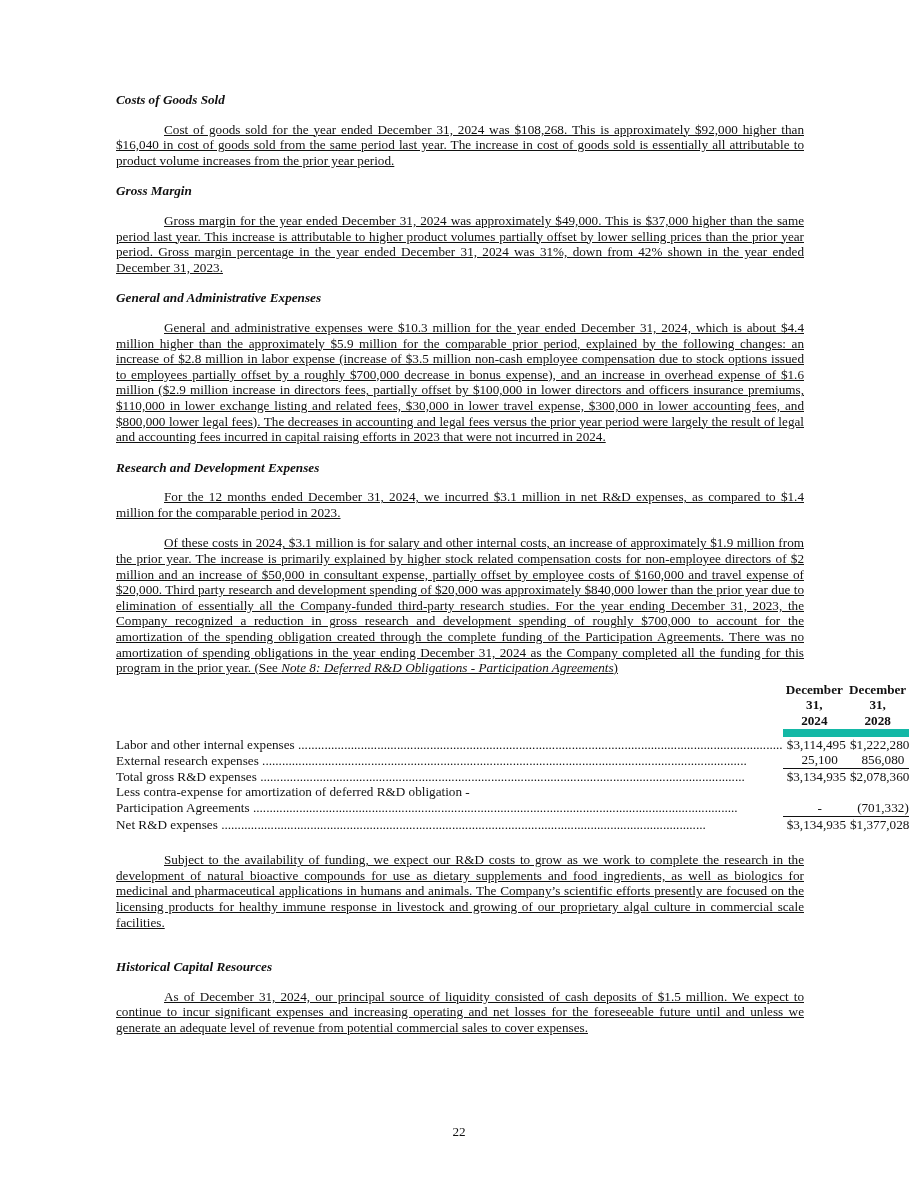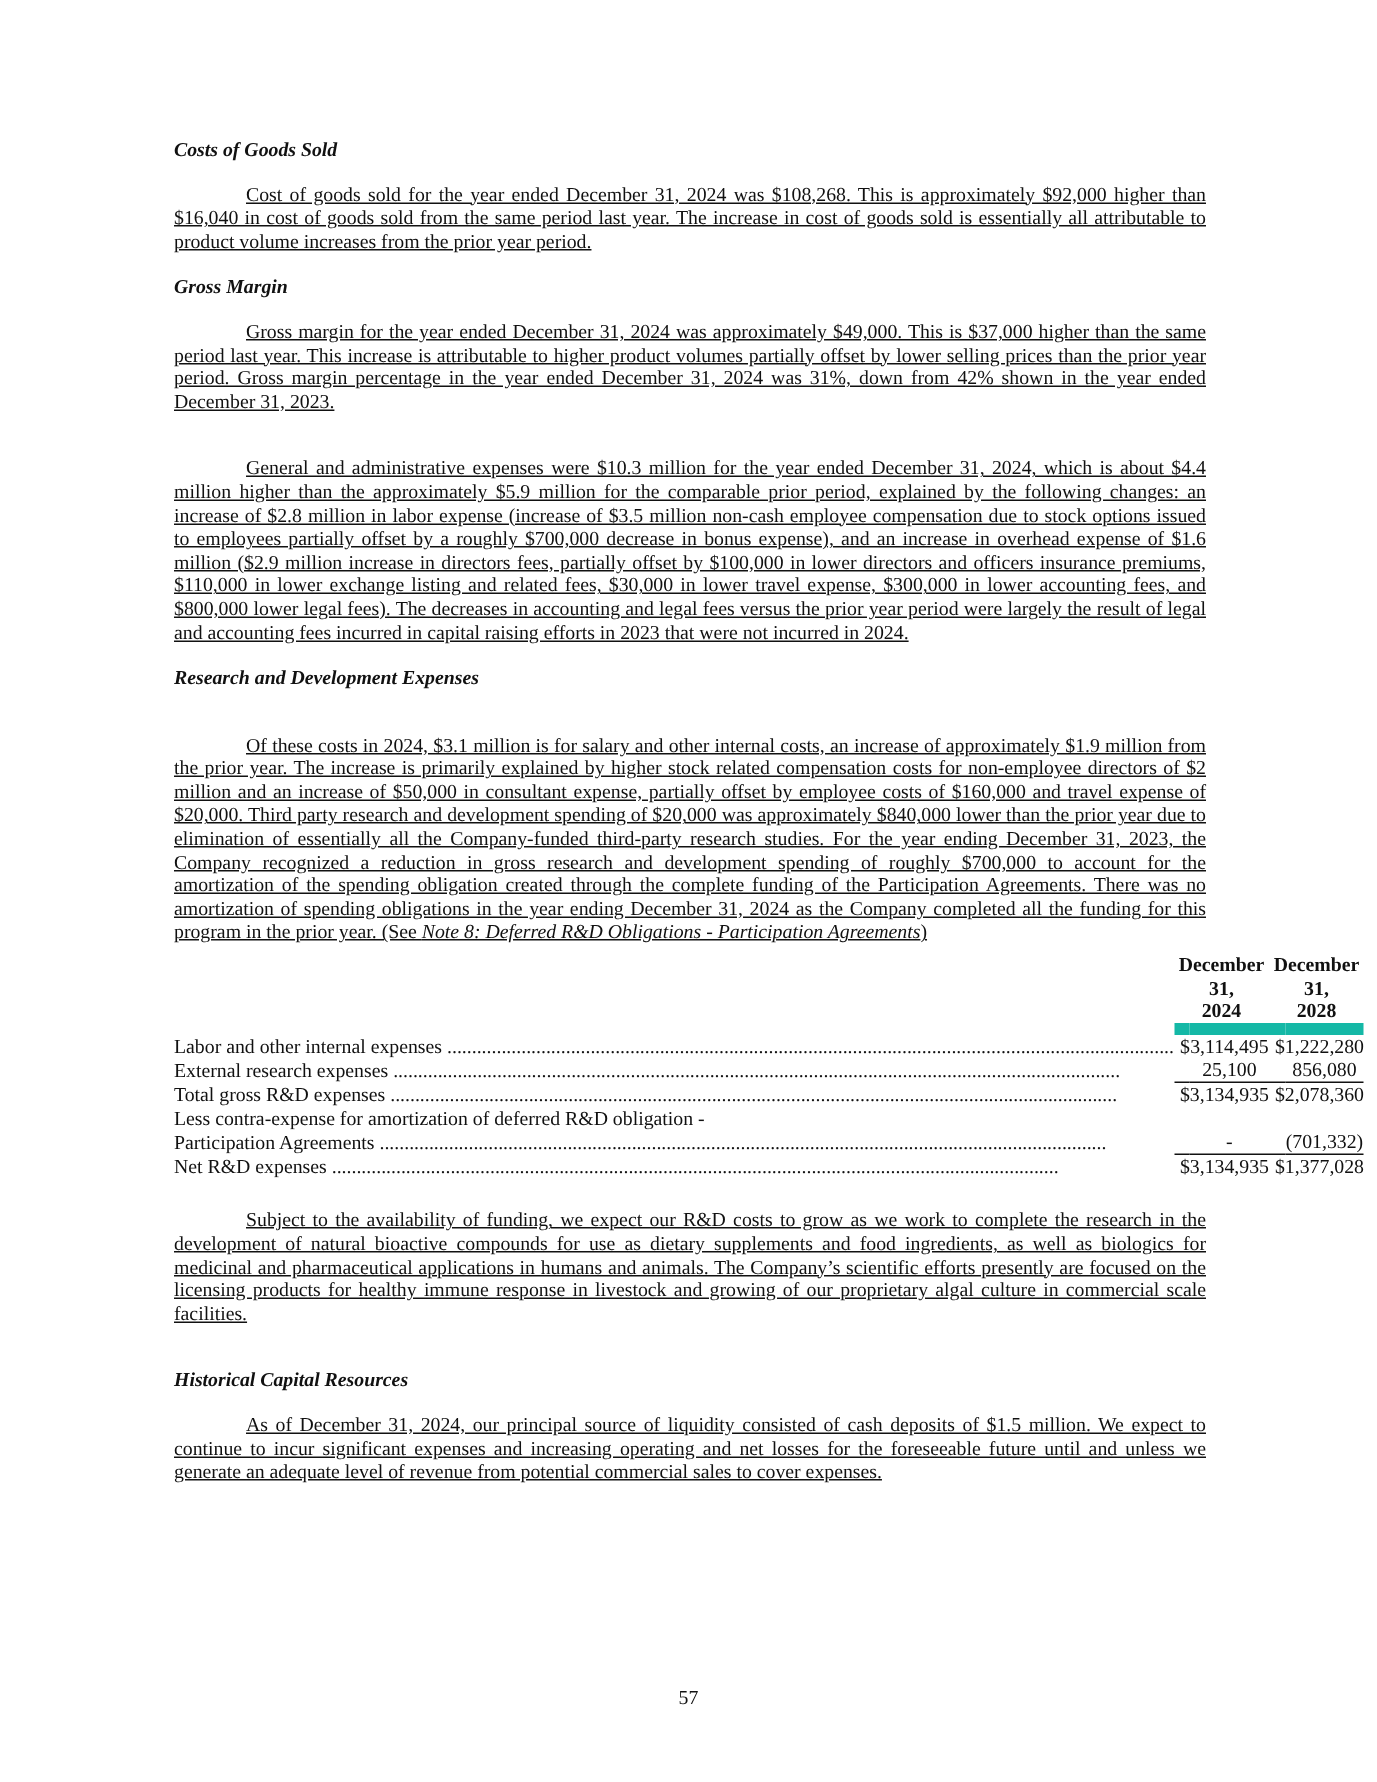--- a/index.html
+++ b/index.html
@@ -36,26 +36,28 @@
   <p class="h-ital">Costs of Goods Sold</p>
   <div class="gap-s"></div>
   <p class="body">Cost of goods sold for the year ended December 31, 2024 was $108,268. This is approximately $92,000 higher than $16,040 in cost of goods sold from the same period last year.  The increase in cost of goods sold is essentially all attributable to product volume increases from the prior year period.</p>
   <div class="gap-m"></div>
 
   <p class="h-ital">Gross Margin</p>
   <div class="gap-s"></div>
   <p class="body">Gross margin for the year ended December 31, 2024 was approximately $49,000. This is $37,000 higher than the same period last year.  This increase is attributable to higher product volumes partially offset by lower selling prices than the prior year period.  Gross margin percentage in the year ended December 31, 2024 was 31%, down from 42% shown in the year ended December 31, 2023.</p>
   <div class="gap-m"></div>
 
+  <p class="h-ital">General and Administrative Expenses</p>
   <div class="gap-s"></div>
   <p class="body">General and administrative expenses were $10.3 million for the year ended December 31, 2024, which is about $4.4 million higher than the approximately $5.9 million for the comparable prior period, explained by the following changes: an increase of $2.8 million in labor expense (increase of $3.5 million non-cash employee compensation due to stock options issued to employees partially offset by a roughly $700,000 decrease in bonus expense), and an increase in overhead expense of $1.6 million ($2.9 million increase in directors fees, partially offset by $100,000 in lower directors and officers insurance premiums, $110,000 in lower exchange listing and related fees, $30,000 in lower travel expense, $300,000 in lower accounting fees, and $800,000 lower legal fees). The decreases in accounting and legal fees versus the prior year period were largely the result of legal and accounting fees incurred in capital raising efforts in 2023 that were not incurred in 2024.</p>
   <div class="gap-m"></div>
 
   <p class="h-ital">Research and Development Expenses</p>
   <div class="gap-s"></div>
+  <p class="body">For the 12 months ended December 31, 2024, we incurred $3.1 million in net R&amp;D expenses, as compared to $1.4 million for the comparable period in 2023.</p>
   <div class="gap-m"></div>
   <p class="body"><span>Of these costs in 2024, $3.1 million is for salary and other internal costs, an increase of approximately $1.9 million from the prior year. The increase is primarily explained by higher stock related compensation costs for non-employee directors of $2 million and an increase of $50,000 in consultant expense, partially offset by employee costs of $160,000 and travel expense of $20,000. Third party research and development spending of $20,000 was approximately $840,000 lower than the prior year due to elimination of essentially all the Company-funded third-party research studies.  For the year ending December 31, 2023, the Company recognized a reduction in gross research and development spending of roughly $700,000 to account for the amortization of the spending obligation created through the complete funding of the Participation Agreements.  There was no amortization of spending obligations in the year ending December 31, 2024 as the Company completed all the funding for this program in the prior year. (See </span><i>Note 8: Deferred R&amp;D Obligations - Participation Agreements</i><span>)</span></p>
 
   <table class="fin">
     <tbody>
         <tr>
       <td class="lbl"></td>
       <th colspan="2" class="hdr-cell">
         <div>December 31,</div>
         <div>2024</div>
@@ -120,13 +122,13 @@
   <div class="gap-m" style="height:20px"></div>
   <p class="body">Subject to the availability of funding, we expect our R&amp;D costs to grow as we work to complete the research in the development of natural bioactive compounds for use as dietary supplements and food ingredients, as well as biologics for medicinal and pharmaceutical applications in humans and animals. The Company’s scientific efforts presently are focused on the licensing products for healthy immune response in livestock and growing of our proprietary algal culture in commercial scale facilities.</p>
   <div class="gap-m"></div>
 
   <div class="gap-s"></div>
   <p class="h-ital">Historical Capital Resources</p>
   <div class="gap-s"></div>
   <p class="body">As of December 31, 2024, our principal source of liquidity consisted of cash deposits of $1.5 million. We expect to continue to incur significant expenses and increasing operating and net losses for the foreseeable future until and unless we generate an adequate level of revenue from potential commercial sales to cover expenses.</p>
 </div>
 
-<div class="pnum">57</div>
+<div class="pnum">22</div>
 
 </body></html>

